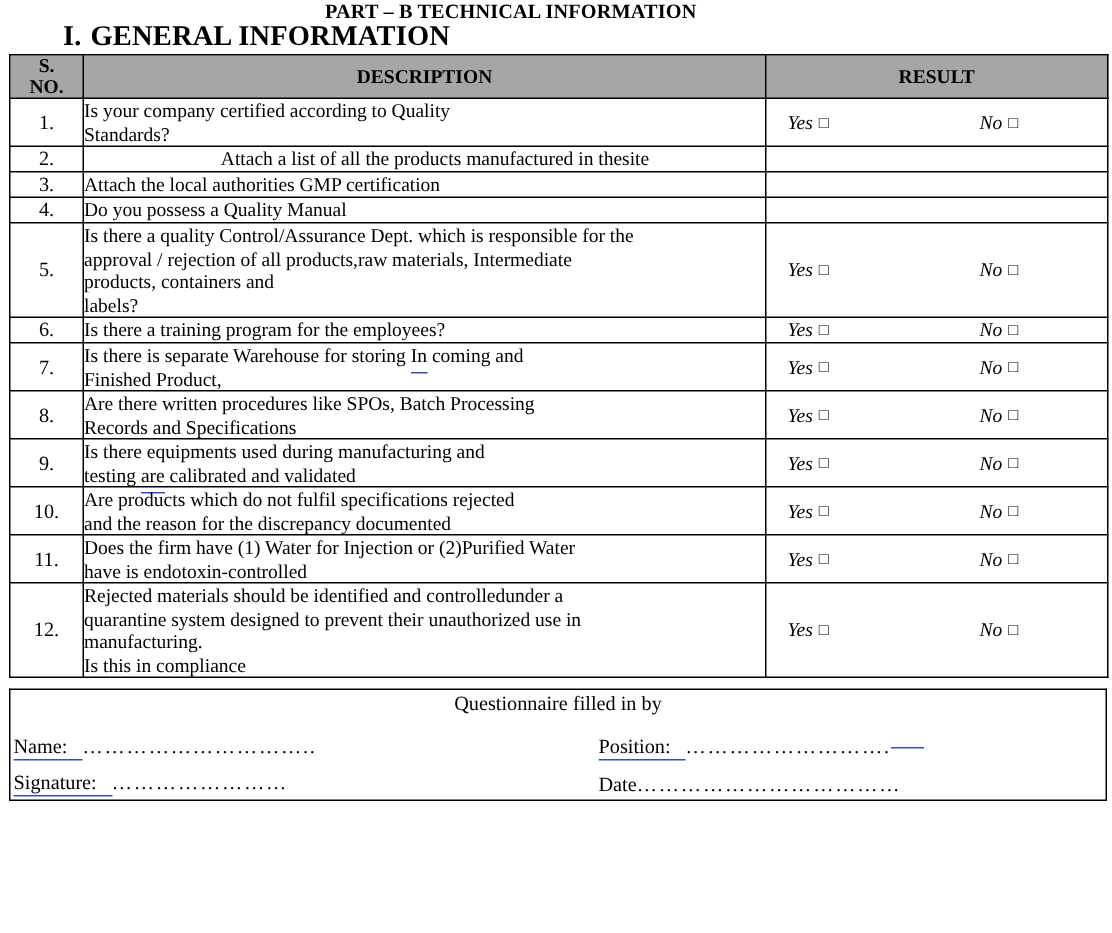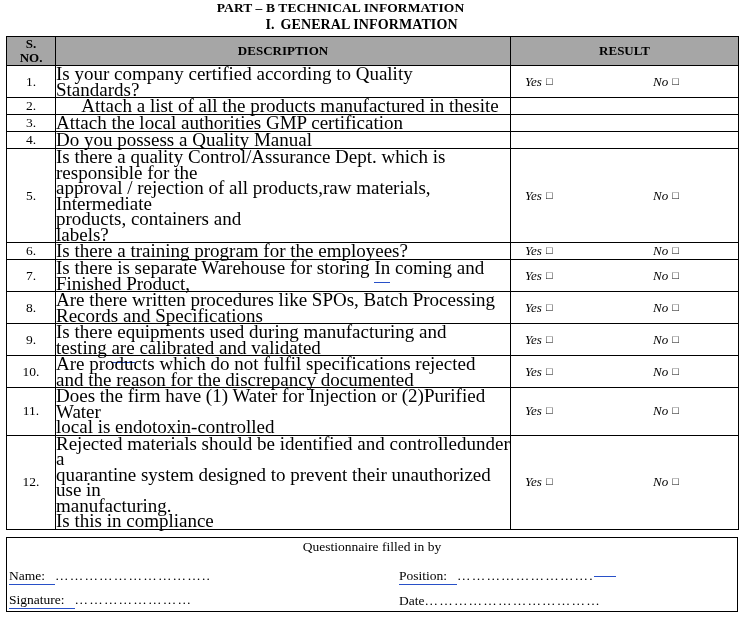--- a/index.html
+++ b/index.html
@@ -27,26 +27,25 @@
   .doc-title {
     text-align: center;
     font-weight: bold;
     font-size: 13.5px;
     letter-spacing: 0.1px;
     padding-top: 1px;
     line-height: 14px;
   }
   .section-title {
     font-weight: bold;
-    font-size: 14px;
+    font-size: 19px;
     padding-left: 42px;
     padding-top: 2px;
     line-height: 16px;
     letter-spacing: 0.1px;
-    text-align: center;
   }
   .section-title .num {
     margin-right: 6px;
   }
 
   
   table.main {
     border-collapse: collapse;
     width: 732px;
     margin-left: 6px;
@@ -75,21 +74,21 @@
     line-height: 14px;
     padding: 2px 2px 3px 2px;
   }
 
   td.sno {
     text-align: center;
     font-size: 13.5px;
     vertical-align: middle;
   }
   td.desc {
-    font-size: 19px;
+    font-size: 13px;
     line-height: 15.5px;
     padding: 3px 4px 3px 8px;
     vertical-align: middle;
   }
   td.desc.indent {
     padding-left: 14px;
     text-align: center;
   }
   td.result {
     vertical-align: middle;
@@ -306,21 +305,21 @@
             <div class="result-wrap">
               <span class="yes-group"><span>Yes</span><span class="box">□</span></span>
               <span><span>No</span><span class="box">□</span></span>
             </div>
           </td>
         </tr>
         <tr>
           <td class="sno">11.</td>
           <td class="desc">
             <div>Does the firm have (1) Water for Injection or (2)Purified Water</div>
-            <div>local is endotoxin-controlled</div>
+            <div>have is endotoxin-controlled</div>
           </td>
           <td class="result">
             <div class="result-wrap">
               <span class="yes-group"><span>Yes</span><span class="box">□</span></span>
               <span><span>No</span><span class="box">□</span></span>
             </div>
           </td>
         </tr>
         <tr>
           <td class="sno">12.</td>

